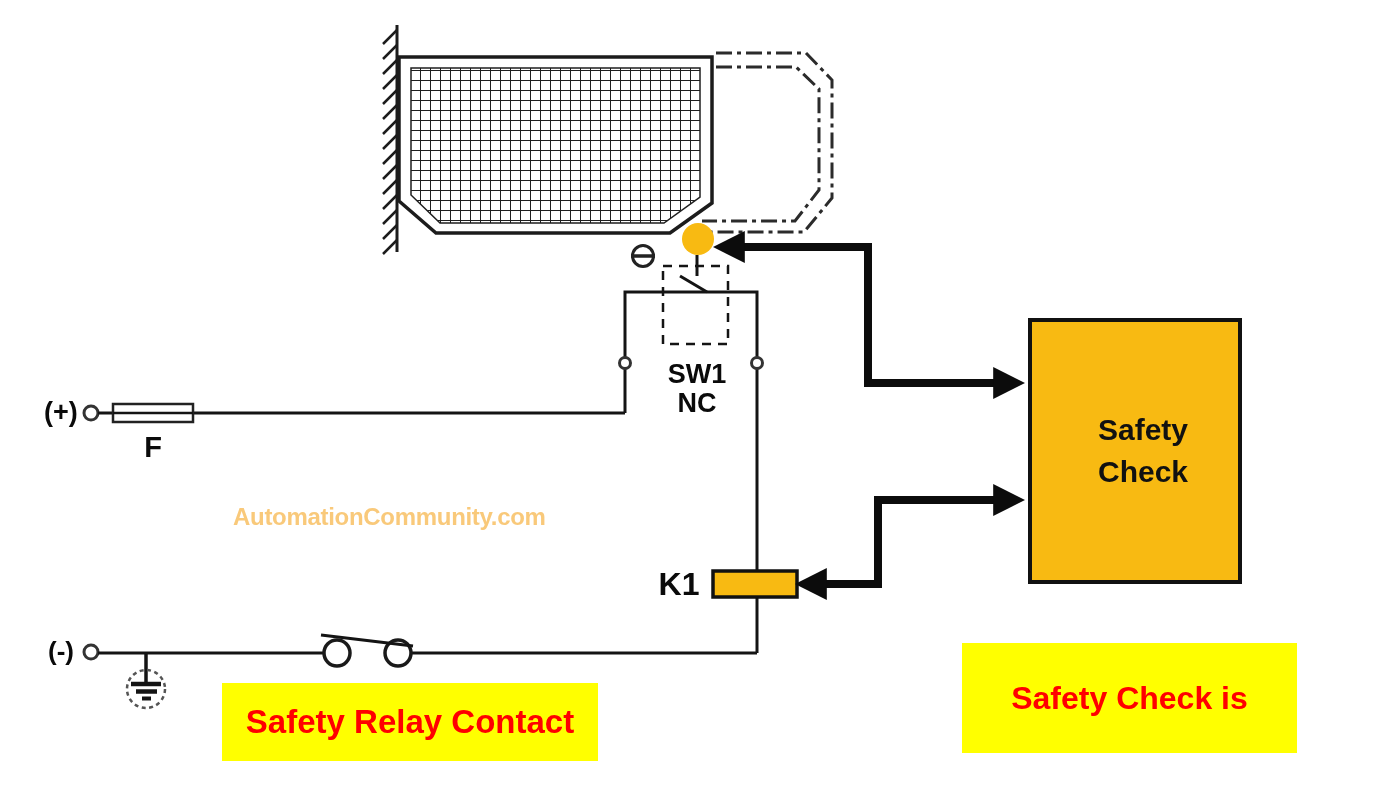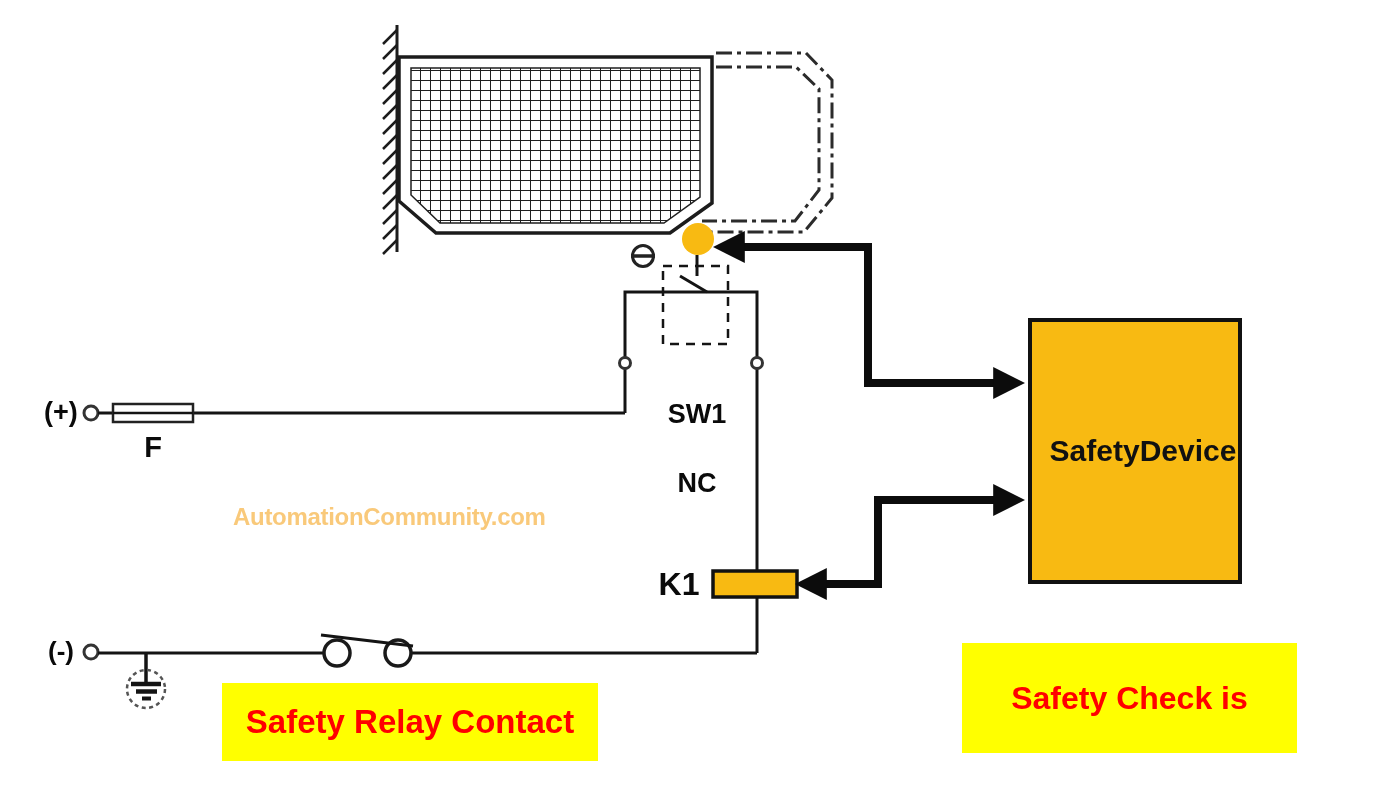--- a/index.html
+++ b/index.html
@@ -17,30 +17,30 @@
     overflow:hidden;
   }
   .stage{position:absolute;inset:0;width:1376px;height:796px;}
   svg.diagram{position:absolute;left:0;top:0;}
   .amber-fill{fill:var(--amber);}
   .lbl{position:absolute;color:#0a0a0a;font-weight:bold;white-space:nowrap;}
   .plus-lbl{left:44px;top:397px;font-size:27px;}
   .minus-lbl{left:48px;top:636px;font-size:26px;}
   .fuse-lbl{left:113px;top:431px;width:80px;text-align:center;font-size:29px;}
   .sw-lbl{left:639px;top:360px;width:116px;text-align:center;font-size:27px;line-height:29px;}
-  .sw-lbl span{display:block;margin-top:40px;}
+  .sw-lbl span{display:block;}
   .k1-lbl{left:650px;top:566px;width:58px;text-align:center;font-size:32px;}
   .watermark{
     left:233px;top:503px;font-size:24px;font-weight:bold;
     color:var(--watermark);letter-spacing:-0.3px;position:absolute;white-space:nowrap;
   }
   .smd-box{
     position:absolute;left:1028px;top:318px;width:214px;height:266px;
     background:var(--amber);border:4px solid #111;
-    display:flex;align-items:center;justify-content:center;
+    display:flex;flex-direction:column;align-items:center;justify-content:center;
     font-size:30px;font-weight:bold;color:#111;line-height:42px;padding-left:16px;
   }
   .note{
     position:absolute;background:var(--highlightBg);color:var(--highlightText);
     font-weight:bold;display:flex;flex-direction:column;align-items:center;justify-content:center;
     text-align:center;
     gap:17px;
   }
   .note-relay{left:222px;top:683px;width:376px;height:78px;font-size:33px;}
   .note-check{left:962px;top:643px;width:335px;height:110px;font-size:32px;line-height:47px;}
@@ -137,21 +137,21 @@
     <span>SW1</span>
     <span>NC</span>
   </div>
 
   <div class="lbl k1-lbl">K1</div>
 
   <div class="watermark">AutomationCommunity.com</div>
 
   <div class="smd-box">
     <span>Safety</span>
-    <span>Device</span>
+    <span>Check</span>
   </div>
 
   <div class="note note-relay">
     <span>Safety Relay Contact</span>
   </div>
 
   <div class="note note-check">
     <span>Safety Check is</span>
   </div>
 

